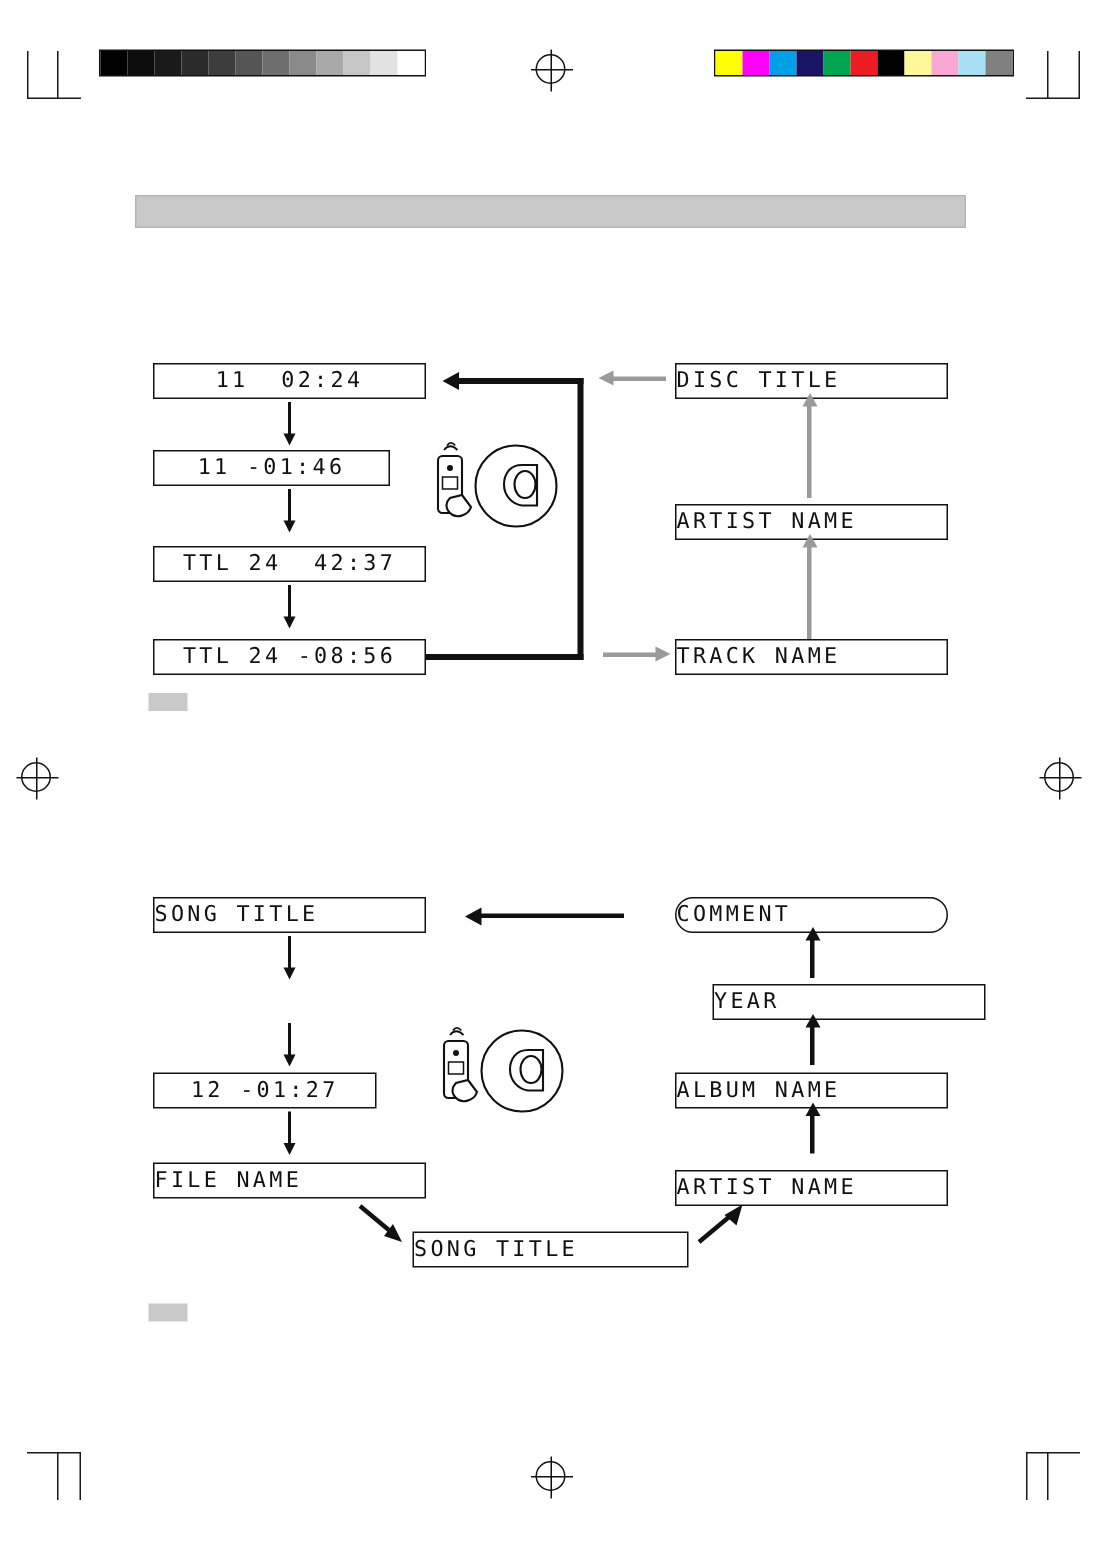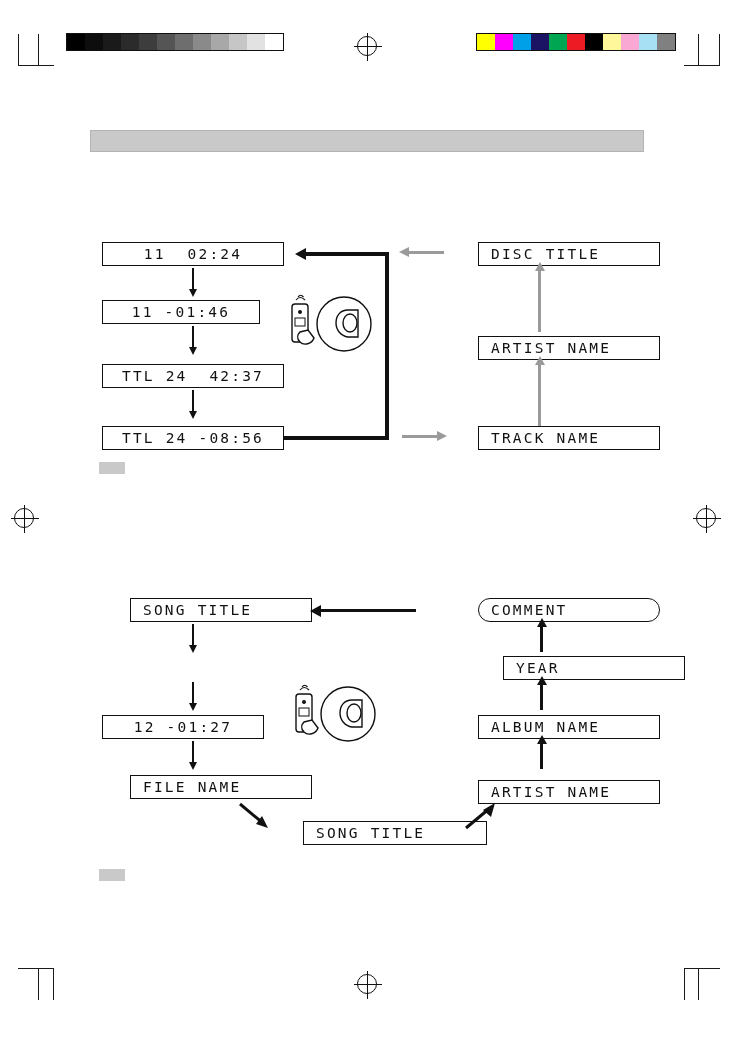--- a/index.html
+++ b/index.html
@@ -89,21 +89,21 @@
     box-sizing: border-box;
     display: flex;
     align-items: center;
     font-family: "DejaVu Sans Mono", monospace;
     font-size: 14.5px;
     letter-spacing: 2.2px;
     color: #111;
     white-space: pre;
   }
   .lcd.center { justify-content: center; }
-  .lcd.left { justify-content: flex-start; padding-left: 12px; margin-left: 28px; }
+  .lcd.left { justify-content: flex-start; padding-left: 0; }
 
   
   .arrow-down {
     position: absolute;
     width: 2px;
     background: #111;
   }
   .arrow-down::after {
     content: "";
     position: absolute;
@@ -305,21 +305,21 @@
     </svg>
   </div>
 
   <div class="tag" style="left:99px;top:462px;"></div>
 
   <div class="lcd left" style="left:102px;top:598px;width:182px;">SONG TITLE</div>
   <div class="arrow-down" style="left:192px;top:624px;height:22px;"></div>
 
   <div class="arrow-down" style="left:192px;top:682px;height:22px;"></div>
 
-  <div class="lcd center" style="left:102px;top:715px;width:162px;">12 -01:27</div>
+  <div class="lcd center" style="left:102px;top:715px;width:149px;">12 -01:27</div>
   <div class="arrow-down" style="left:192px;top:741px;height:22px;"></div>
 
   <div class="lcd left" style="left:102px;top:775px;width:182px;">FILE NAME</div>
 
   <div class="arrow-left-black" style="left:320px;top:609px;width:96px;"></div>
 
   <div class="lcd left" style="left:450px;top:598px;width:182px;border-radius:12px;">COMMENT</div>
   <div class="arrow-up black" style="left:540px;top:626px;height:26px;"></div>
 
   <div class="lcd left" style="left:475px;top:656px;width:182px;">YEAR</div>

